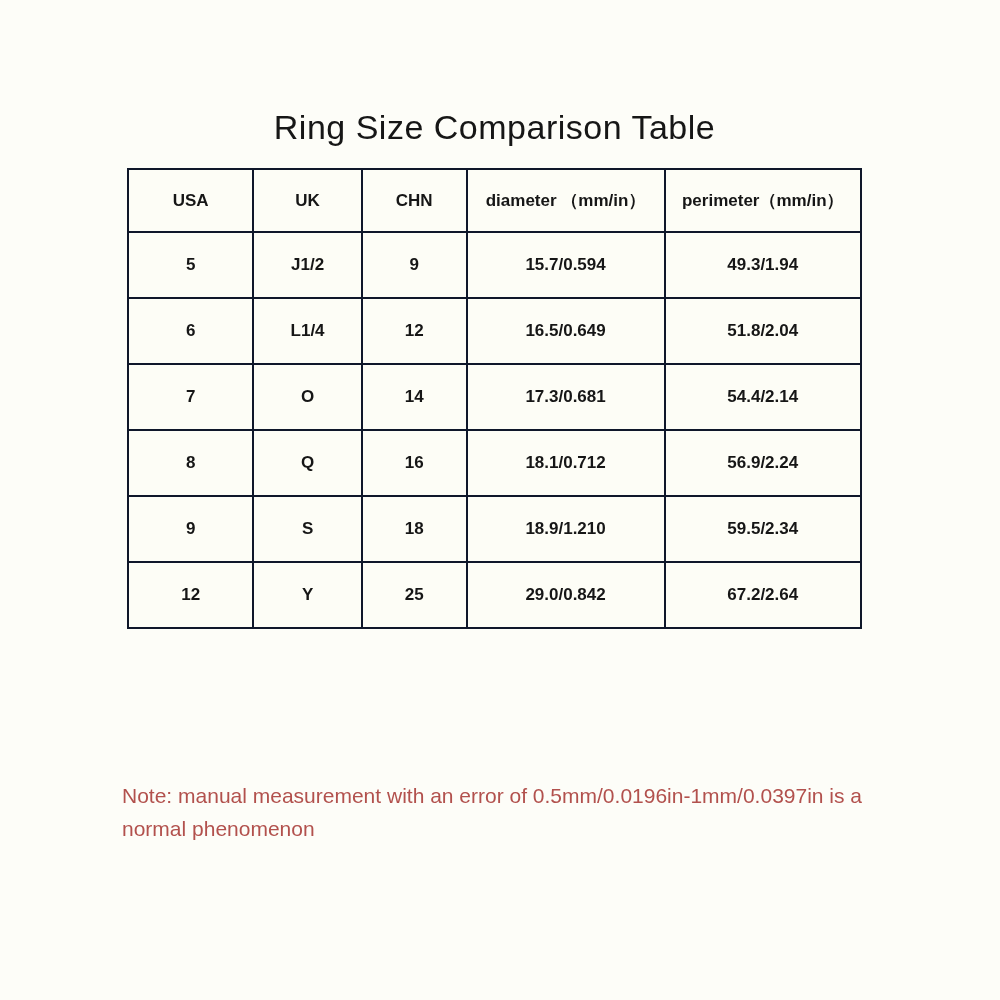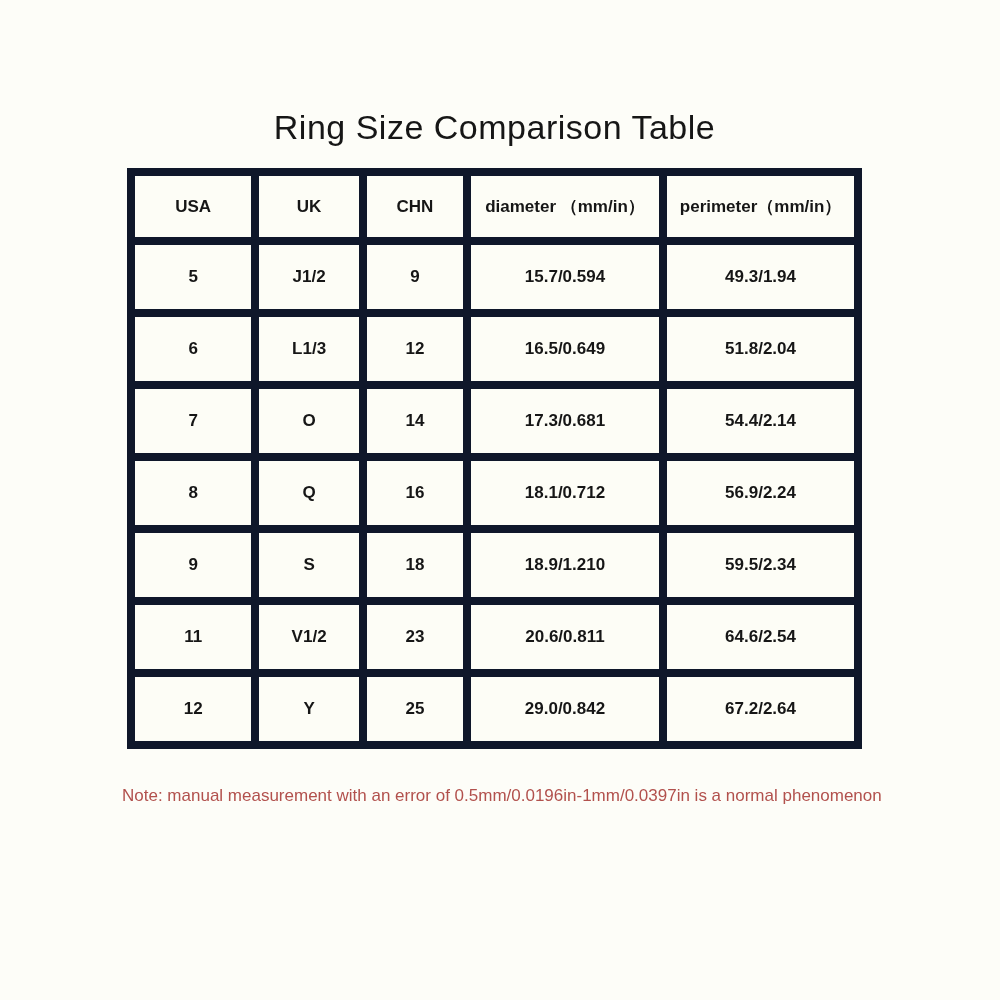--- a/index.html
+++ b/index.html
@@ -34,41 +34,41 @@
     position: absolute;
     top: 168px;
     left: 127px;
     width: 735px;
     border-collapse: collapse;
     table-layout: fixed;
     background: #fdfdf6;
   }
   .size-table th,
   .size-table td {
-    border: 8px solid #0f172a;
+    border: 2px solid #0f172a;
     text-align: center;
     vertical-align: middle;
     font-weight: 700;
     color: #161616;
     padding: 0;
   }
   .size-table th {
     height: 61px;
     font-size: 17px;
   }
   .size-table td {
     height: 64px;
     font-size: 17px;
   }
   .note {
     position: absolute;
     top: 779px;
     left: 122px;
     width: 770px;
-    font-size: 17px;
+    font-size: 21px;
     line-height: 33px;
     color: #b2514d;
   }
 </style>
 </head>
 <body>
 
 <div class="page">
 
   <div class="title">Ring Size Comparison Table</div>
@@ -93,21 +93,21 @@
     <tbody>
       <tr>
         <td>5</td>
         <td>J1/2</td>
         <td>9</td>
         <td>15.7/0.594</td>
         <td>49.3/1.94</td>
       </tr>
       <tr>
         <td>6</td>
-        <td>L1/3</td>
+        <td>L1/4</td>
         <td>12</td>
         <td>16.5/0.649</td>
         <td>51.8/2.04</td>
       </tr>
       <tr>
         <td>7</td>
         <td>O</td>
         <td>14</td>
         <td>17.3/0.681</td>
         <td>54.4/2.14</td>
@@ -120,27 +120,20 @@
         <td>56.9/2.24</td>
       </tr>
       <tr>
         <td>9</td>
         <td>S</td>
         <td>18</td>
         <td>18.9/1.210</td>
         <td>59.5/2.34</td>
       </tr>
       <tr>
-        <td>11</td>
-        <td>V1/2</td>
-        <td>23</td>
-        <td>20.6/0.811</td>
-        <td>64.6/2.54</td>
-      </tr>
-      <tr>
         <td>12</td>
         <td>Y</td>
         <td>25</td>
         <td>29.0/0.842</td>
         <td>67.2/2.64</td>
       </tr>
     </tbody>
   </table>
 
   <div class="note">Note: manual measurement with an error of 0.5mm/0.0196in-1mm/0.0397in is a normal phenomenon</div>

